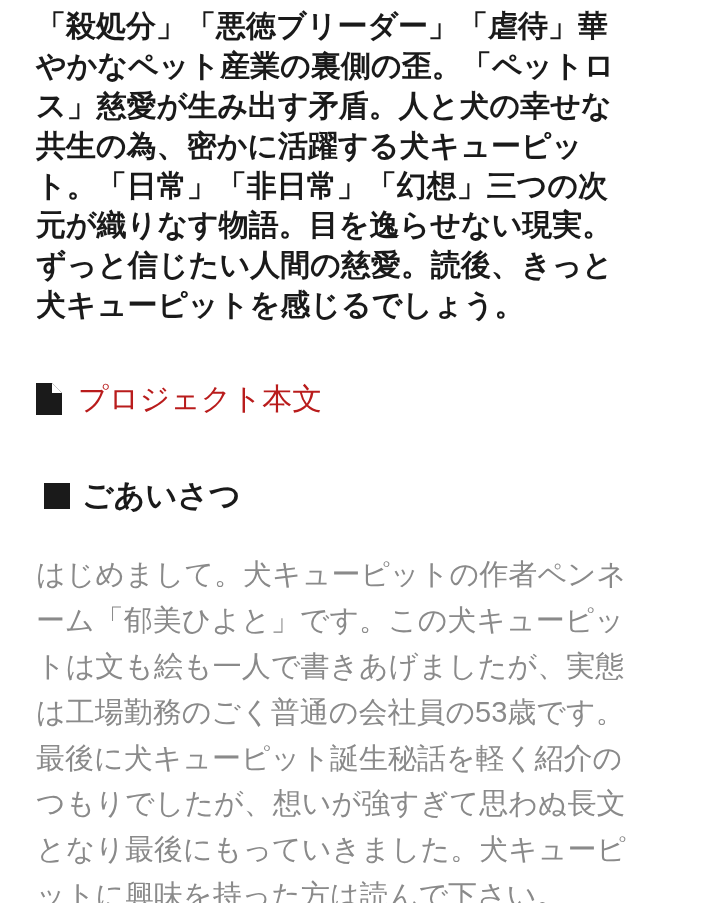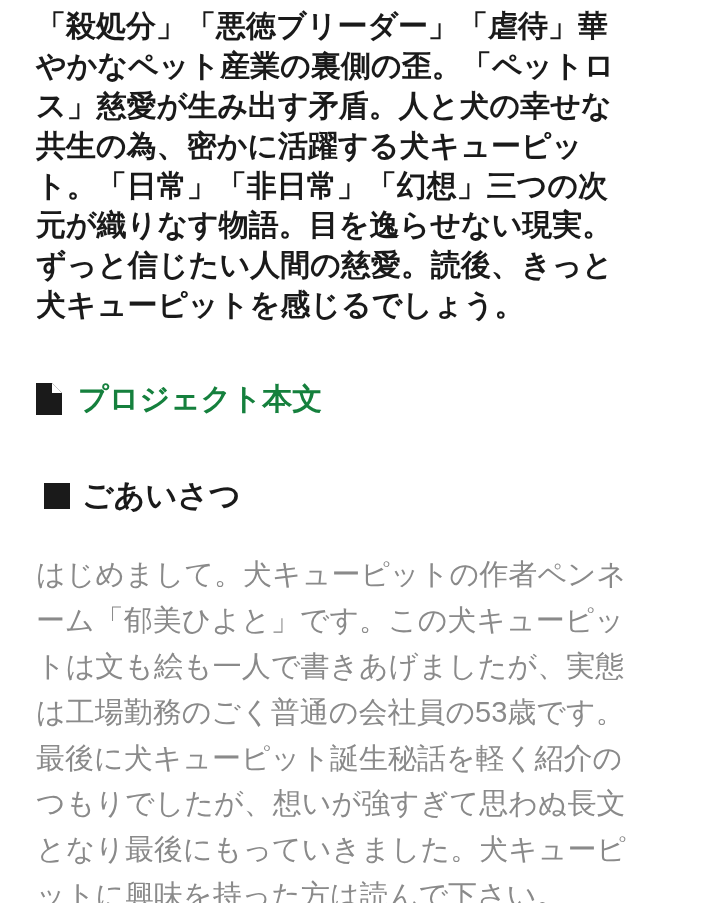--- a/index.html
+++ b/index.html
@@ -30,24 +30,24 @@
     padding-top: 6px;
     text-align: left;
   }
   .section-heading {
     display: flex;
     align-items: center;
     gap: 16px;
     margin-top: 56px;
   }
   .section-heading .heading-text {
-    font-weight: bold;
+    font-weight: normal;
     font-size: 30px;
     line-height: 1.2;
-    color: #15803d;
+    color: #b91c1c;
   }
   .doc-icon {
     width: 26px;
     height: 32px;
     position: relative;
     flex: 0 0 auto;
     display: inline-block;
   }
   .doc-icon svg { display: block; }
 

